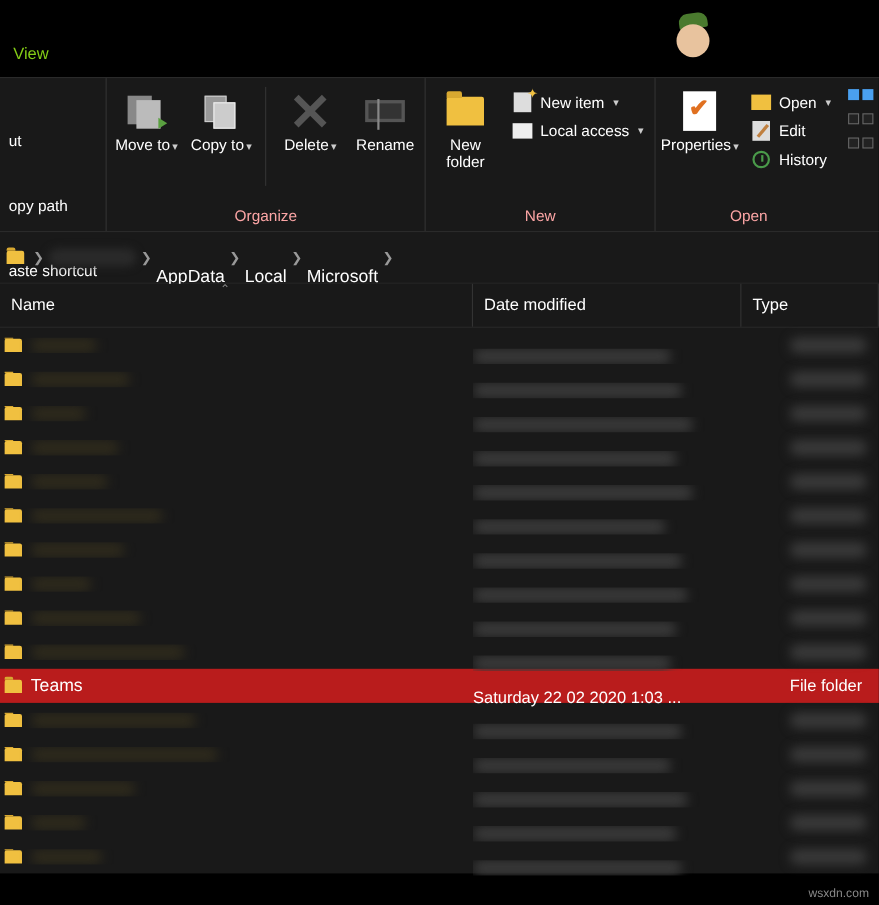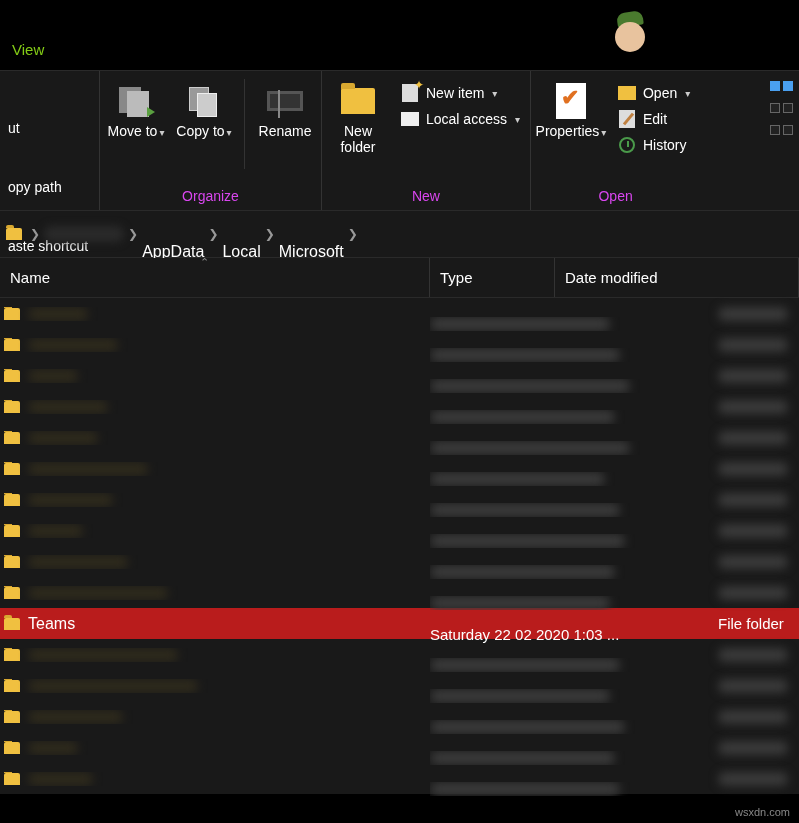--- a/index.html
+++ b/index.html
@@ -9,21 +9,21 @@
 .topbar { height: 70px; background: #000; display: flex; align-items: flex-end; padding-bottom: 8px; padding-left: 4px; position: relative; }
 .topbar .tab { color: #84cc16; font-size: 15px; padding: 4px 8px; }
 .mascot { position: absolute; right: 148px; top: 8px; width: 40px; height: 44px; }
 .mascot-head { width: 30px; height: 30px; background: #e8c39e; border-radius: 50%; position: absolute; bottom: 0; left: 4px; }
 .mascot-hat { width: 26px; height: 14px; background: #4a7a2e; border-radius: 8px 8px 2px 2px; position: absolute; top: 4px; left: 6px; transform: rotate(-8deg); }
 
 
 .ribbon { height: 140px; background: #191919; display: flex; border-top: 1px solid #2a2a2a; }
 .rgroup { display: flex; flex-direction: column; justify-content: space-between; padding: 8px 4px 2px 4px; border-right: 1px solid #333; }
 .rgroup-items { display: flex; align-items: flex-start; gap: 4px; flex: 1; }
-.rgroup-label { text-align: center; font-size: 14px; color: #d946ef; padding-bottom: 4px; }
+.rgroup-label { text-align: center; font-size: 14px; color: #fca5a5; padding-bottom: 4px; }
 .vbtn { display: flex; flex-direction: column; align-items: center; justify-content: flex-start; width: 64px; padding: 4px 2px; gap: 4px; font-size: 14px; color: #fff; text-align: center; line-height: 1.15; cursor: default; }
 .vbtn.wide { width: 72px; }
 .vbtn .icon { width: 36px; height: 36px; display: flex; align-items: center; justify-content: center; }
 .hbtn-col { display: flex; flex-direction: column; gap: 2px; padding: 2px 6px; }
 .hbtn { display: flex; align-items: center; gap: 6px; font-size: 14px; color: #fff; padding: 2px 0; white-space: nowrap; cursor: default; }
 .hbtn .icon { width: 20px; height: 20px; display: flex; align-items: center; justify-content: center; }
 .drop { font-size: 10px; margin-left: 2px; color: #ccc; }
 .clipgroup-col { display: flex; flex-direction: column; gap: 4px; padding: 2px 4px; font-size: 14px; color: #fff; }
 .clipgroup-col div { white-space: nowrap; margin-top: 39px; }
 .tiles-col { display: flex; flex-direction: column; gap: 12px; padding: 10px 6px 0 6px; }
@@ -125,20 +125,26 @@
             <div class="copy-icon">
               <div class="a"></div>
               <div class="b"></div>
             </div>
           </div>
         <div><span>Copy to</span><span class="drop">▾</span></div>
       </div>
       <div style="width:1px;background:#333;height:90px;margin:0 4px;"></div>
       <div class="vbtn">
         <div class="icon">
+            <div class="delete-icon"></div>
+          </div>
+        <div><span>Delete</span><span class="drop">▾</span></div>
+      </div>
+      <div class="vbtn">
+        <div class="icon">
             <div class="rename-icon"></div>
           </div>
         <div>Rename</div>
       </div>
     </div>
     <div class="rgroup-label">Organize</div>
   </div>
 
   <div class="rgroup">
     <div class="rgroup-items">
@@ -228,22 +234,22 @@
   <span class="sep">❯</span>
   <span class="crumb">Microsoft</span>
   <span class="sep">❯</span>
 </div>
 
 <div class="cols">
   <div class="col name">
     <span>Name</span>
     <span class="sort-ind">⌃</span>
   </div>
+  <div class="col date">Date modified</div>
   <div class="col type">Type</div>
-  <div class="col date">Date modified</div>
 </div>
 
 <div class="files">
 
   <div class="row">
       <div class="cell-name">
         <div class="folder-icon small"></div>
         <div class="blur-text" style="width:60px"></div>
       </div>
       <div class="cell-date">

